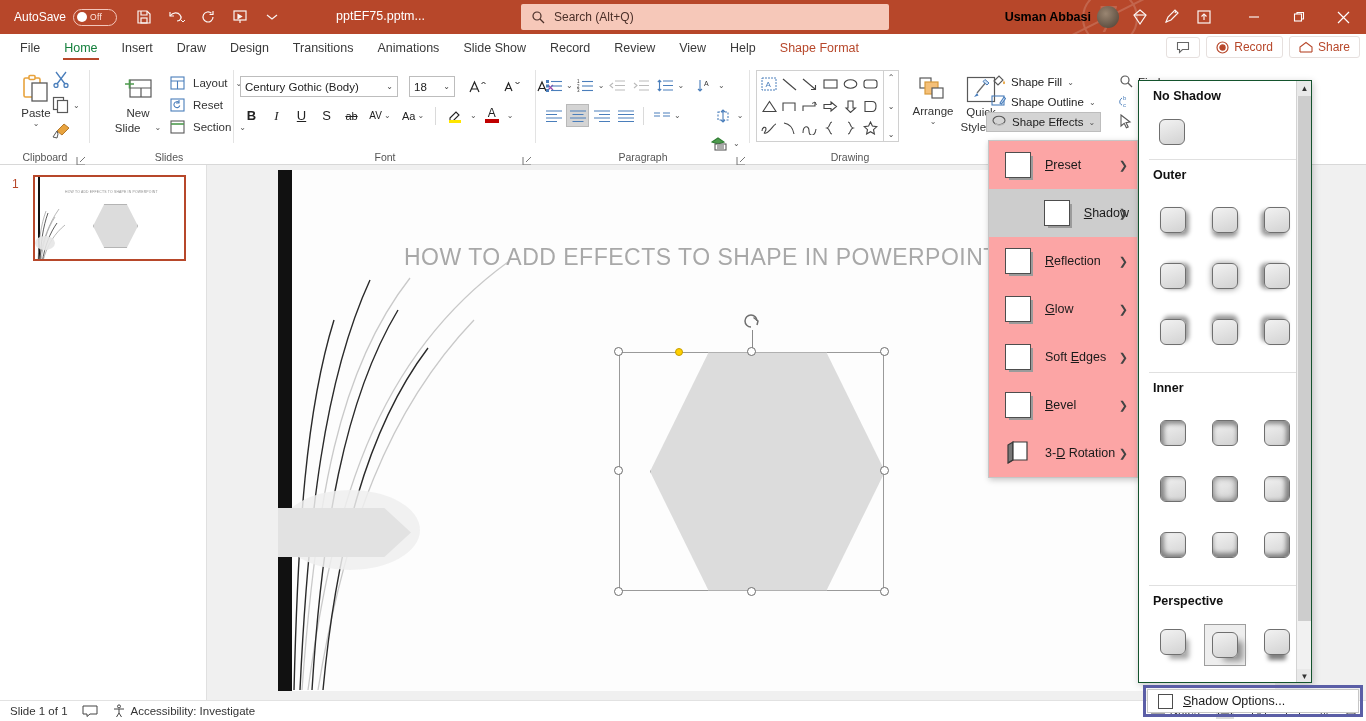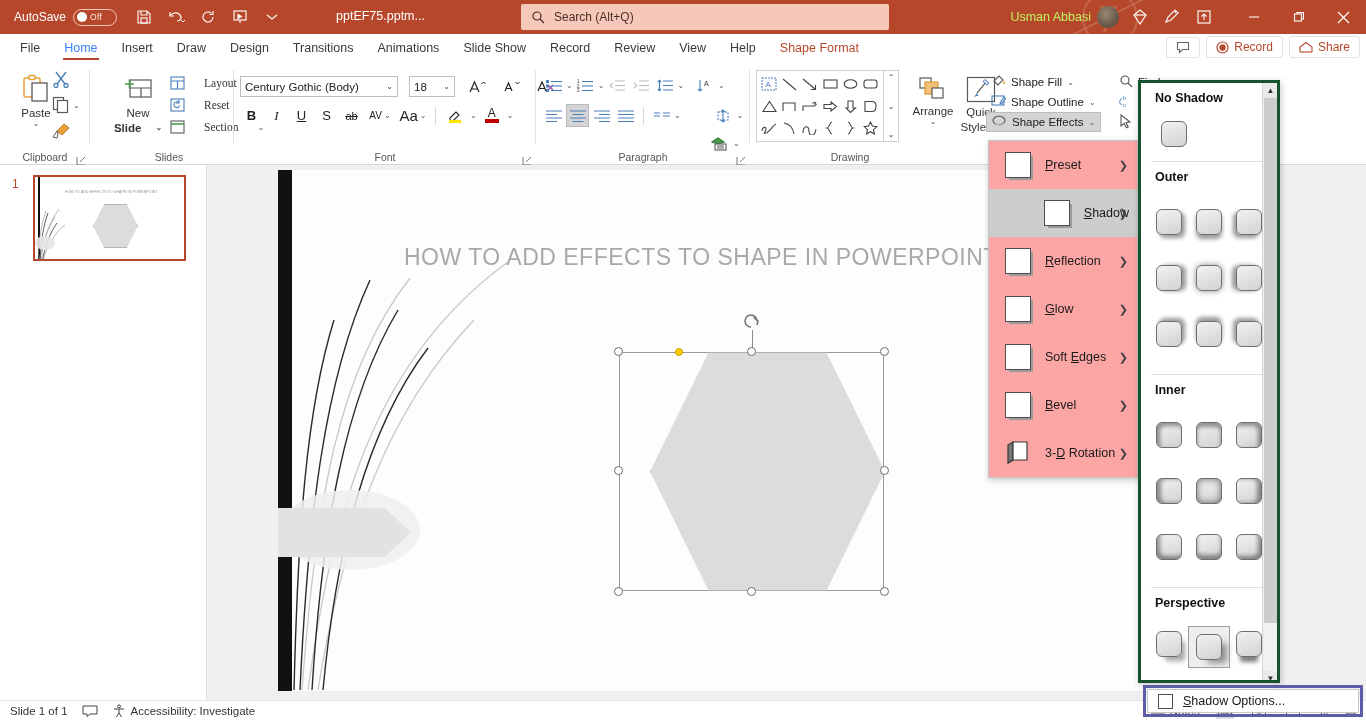--- a/index.html
+++ b/index.html
@@ -28,60 +28,60 @@
   .tb-ic { width: 18px; height: 18px; display: flex; align-items: center; justify-content: center;
            color: #fff; opacity: .95; }
   .tb-ic svg { display: block; }
   .tb-filename { position: absolute; left: 336px; top: 9px; font-size: 12.5px; color: #fff; }
   .searchbox {
     position: absolute; left: 521px; top: 4px; width: 368px; height: 26px;
     background: #f6c8b9; border-radius: 2px; display: flex; align-items: center; padding-left: 10px; gap: 9px;
   }
   .searchbox span.ph { font-size: 12px; color: #4b3029; }
   .tb-right { position: absolute; right: 0; top: 0; height: 34px; display: flex; align-items: center; }
-  .tb-user { font-size: 12.5px; color: #bef264; margin-right: 6px; }
+  .tb-user { font-size: 12.5px; color: #000000; margin-right: 6px; font-weight: bold; }
   .tb-avatar {
     width: 22px; height: 22px; border-radius: 50%;
     background: radial-gradient(circle at 40% 35%, #9a8672 0%, #6a5a4b 60%, #4b3f34 100%);
     margin-right: 12px; flex: none;
   }
   .winbtn { width: 45px; height: 34px; display: flex; align-items: center; justify-content: center; color: #fff; }
   .decor-7 {
     position: absolute; left: 1050px; top: -14px; width: 120px; height: 64px;
     opacity: .16; pointer-events: none;
   }
 
   
   .tabbar {
     position: absolute; left: 0; top: 34px; width: 1366px; height: 28px;
     background: #fff; display: flex; align-items: center; padding-left: 8px;
   }
   .tab { font-size: 12.5px; color: #3a3a3a; padding: 0 12px; height: 28px; line-height: 28px; position: relative; white-space: nowrap; }
-  .tab.active { color: #3b82f6; font-weight: 400; }
+  .tab.active { color: #15803d; font-weight: 400; }
   .tab.active::after { content: ""; position: absolute; left: 11px; right: 11px; bottom: 2px; height: 2px; background: #b7472a; }
   .tab.contextual { color: #b7472a; }
   .tabbar-right { position: absolute; right: 6px; top: 2px; display: flex; align-items: center; gap: 6px; }
   .tbr-btn { display: flex; align-items: center; gap: 5px; font-size: 12px; color: #b7472a; padding: 3px 9px; border: 1px solid #e6e0de; border-radius: 3px; background:#fff; }
   .tbr-icon { display:flex; }
 
   
   .ribbon {
     position: absolute; left: 0; top: 62px; width: 1366px; height: 103px;
     background: #fff; border-bottom: 1px solid #d8d8d8;
   }
   .grp { position: absolute; top: 0; height: 103px; }
   .grp-label { position: absolute; bottom: 2px; width: 100%; text-align: center; font-size: 10.5px; color: #555; }
   .grp-sep { position: absolute; top: 8px; bottom: 22px; width: 1px; background: #e3e3e3; }
   .dlg { position: absolute; bottom: 3px; right: 4px; width: 10px; height: 10px; color: #888; }
 
   .btn-big { display: flex; flex-direction: column; align-items: center; width: 52px; padding-top: 6px; }
   .btn-big .lbl { font-size: 11.5px; color: #333; text-align: center; line-height: 12px; margin-top: 3px; }
   .chev { font-size: 8px; color: #555; }
 
-  .mini { display: flex; align-items: center; gap: 19px; font-size: 11.5px; color: #333; height: 22px; padding: 0 3px; font-family: Liberation Serif, serif; }
+  .mini { display: flex; align-items: center; gap: 8px; font-size: 11.5px; color: #333; height: 22px; padding: 0 3px; }
   .mini .glyph { width: 16px; height: 16px; display: flex; align-items: center; justify-content: center; }
 
   
   .font-name {
     width: 158px; height: 21px; border: 1px solid #bdbdbd; background: #fff;
     font-size: 11.5px; color: #222; display: flex; align-items: center; padding: 0 4px;
   }
   .font-size {
     width: 46px; height: 21px; border: 1px solid #bdbdbd; background: #fff;
     font-size: 11.5px; color: #222; display: flex; align-items: center; padding: 0 4px;
@@ -168,22 +168,22 @@
                        box-shadow: 3px 3px 0 -1px #9b9b9b; }
   .eff-item .name { font-size: 12.5px; color: #1a1a1a; }
   .eff-item .name u { text-decoration: underline; }
   .eff-item .arw { position: absolute; right: 9px; font-size: 11px; color: #444; }
   .cube {
     width: 26px; height: 26px; margin-right: 14px; flex: none; position: relative;
   }
 
   
   .shadow-fly {
-    position: absolute; left: 1138px; top: 80px; width: 142px; height: 603px;
-    background: #fff; border: 3px solid #14532d; box-shadow: 1px 2px 7px rgba(0,0,0,.22);
+    position: absolute; left: 1138px; top: 80px; width: 174px; height: 603px;
+    background: #fff; border: 1px solid #14532d; box-shadow: 1px 2px 7px rgba(0,0,0,.22);
     overflow: hidden;
   }
   .sf-scroll { position: absolute; right: 0; top: 0; width: 15px; height: 603px; background: #f1f1f1; border-left: 1px solid #d3d3d3; }
   .sf-arrow { width: 15px; height: 15px; display: flex; align-items: center; justify-content: center; font-size: 8px; color: #333; background: #e9e9e9; }
   .sf-thumb { position: absolute; left: 1px; top: 15px; width: 13px; height: 525px; background: #cdcdcd; }
   .sf-head { font-size: 12.5px; font-weight: bold; color: #111; padding: 8px 0 6px 14px; }
   .sf-sep { height: 1px; background: #e0e0e0; margin: 6px 10px 0 10px; }
   .sf-grid { display: grid; grid-template-columns: repeat(3, 1fr); padding: 4px 8px 6px 8px; justify-items: center; }
   .sw { width: 34px; height: 34px; display: flex; align-items: center; justify-content: center; margin: 11px 0; }
   .sw.single { margin: 6px 0 10px 16px; }
@@ -405,21 +405,21 @@
     </div>
 
     <div class="grp" style="left:104px; width:130px;">
       <div style="position:absolute; left:8px; top:10px;" class="btn-big">
         <svg width="30" height="26" viewBox="0 0 30 26" fill="none">
           <rect x="7" y="2" width="21" height="17" fill="#fff" stroke="#595959" stroke-width="1.2"></rect>
           <path d="M7 10h21M18 10v9" stroke="#595959" stroke-width="1.2"></path>
           <path d="M2 6h9M6.5 1.5v9" stroke="#4e9a4e" stroke-width="1.6"></path>
         </svg>
         <span class="lbl" style="white-space:nowrap">New</span>
-        <span class="lbl" style="display:flex; gap:14px; align-items:flex-start;font-weight:bold;">
+        <span class="lbl" style="display:flex; gap:14px; align-items:flex-start;">
           <span>Slide</span>
           <span class="chev">⌄</span>
         </span>
       </div>
       <div style="position:absolute; left:62px; top:10px;">
         <div class="mini">
           <span class="glyph">
             <svg width="15" height="14" viewBox="0 0 15 14" fill="none" stroke="#4a7ebb" stroke-width="1.1">
               <rect x="1" y="1" width="13" height="12"></rect>
                 <path d="M1 5h13M7.5 5v8"></path>
@@ -486,21 +486,21 @@
         <div class="fbtn" style="font-weight:bold">B</div>
         <div class="fbtn" style="font-style:italic; font-family:'Liberation Serif',serif">I</div>
         <div class="fbtn" style="text-decoration:underline">U</div>
         <div class="fbtn">S</div>
         <div class="fbtn" style="text-decoration:line-through; font-size:11px">ab</div>
         <div class="fbtn" style="width:30px; gap:2px">
           <span style="font-size:10px">AV</span>
           <span class="chev">⌄</span>
         </div>
         <div class="fbtn" style="width:32px; gap:2px">
-          <span style="font-size:15px">Aa</span>
+          <span style="font-size:11px">Aa</span>
           <span class="chev">⌄</span>
         </div>
         <div style="width:1px;height:18px;background:#dadada;margin:0 4px"></div>
         <div class="fbtn" style="width:26px; flex-direction:column; gap:0">
           <svg width="17" height="14" viewBox="0 0 17 14" fill="none">
             <path d="M3 9l6-6 3 3-6 6H3z" fill="none" stroke="#222" stroke-width="1.1"></path>
             <rect x="2" y="11" width="12" height="3" fill="#ffe600"></rect>
           </svg>
         </div>
         <span class="chev">⌄</span>

